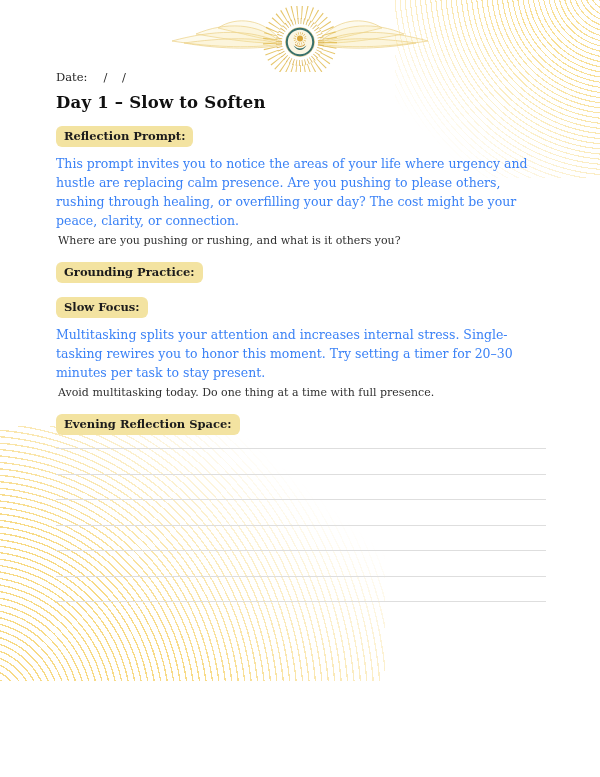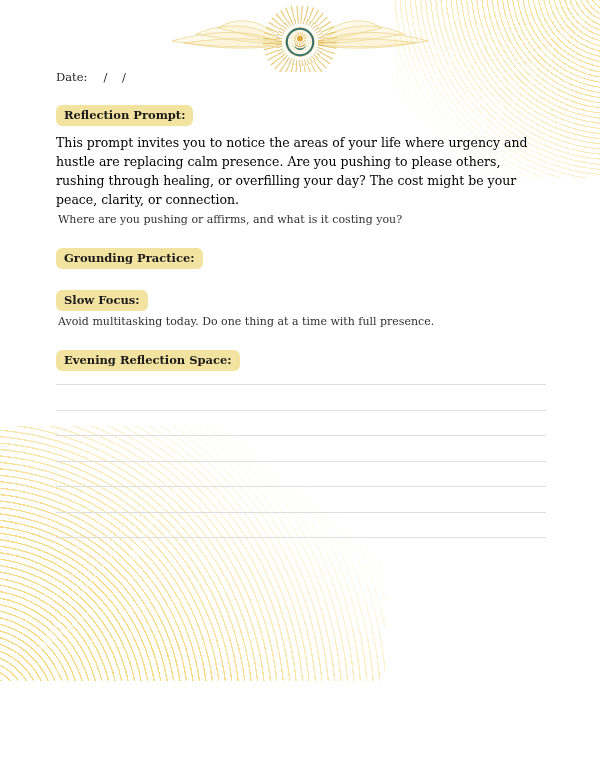--- a/index.html
+++ b/index.html
@@ -23,26 +23,26 @@
     -webkit-mask-image:linear-gradient(40deg,#000 30%,transparent 78%);
             mask-image:linear-gradient(40deg,#000 30%,transparent 78%);
   }
   .ornament { position:absolute; top:6px; left:160px; width:280px; height:66px; z-index:1; }
   .footer-logo { position:absolute; left:272px; top:712px; width:56px; height:56px; z-index:2; }
 
   .content { position:relative; z-index:2; padding:70px 54px 0 56px; }
   .date-row { font-size:11.5px; color:#1d1d1d; }
   .date-value { white-space:pre; margin-left:16px; }
   h1 { font-size:16.5px; margin:9px 0 0; color:#101010; letter-spacing:.2px; font-weight:bold; }
-  section { margin-top:20px; }
+  section { margin-top:13px; }
   .pill {
     display:inline-block; background:#F3E3A1; border-radius:6px;
     padding:3px 8px 4px; font-weight:bold; font-size:11.5px; color:#1c1c1c;
   }
-  p.body  { margin:7px 0 0; font-size:12.5px; line-height:19px; color:#000000; max-width:492px; }
+  p.body  { margin:7px 0 0; font-size:12.5px; line-height:19px; color:#3b82f6; max-width:492px; }
   p.small { margin:3px 0 0 2px; font-size:11px; line-height:15px; color:#303030; }
   p.small:empty { display:none; }
   .question { margin-top:8px; }
   .lines { margin-top:13px; }
   .jline { height:24.5px; border-top:1px solid #DEDEDE; }
 </style>
 </head>
 <body>
 
 <div class="page">
@@ -74,33 +74,35 @@
       </g>
     </svg>
   </div>
 
   <div class="content">
 
     <div class="date-row">
       <span>Date:</span><span class="date-value">/    /</span>
     </div>
 
+    <h1>Day 1 – Slow to Soften</h1>
 
     <section>
       <span class="pill">Reflection Prompt:</span>
       <p class="body">This prompt invites you to notice the areas of your life where urgency and hustle are replacing calm presence. Are you pushing to please others, rushing through healing, or overfilling your day? The cost might be your peace, clarity, or connection.</p>
-      <p class="small">Where are you pushing or affirms, and what is it costing you?</p>
+      <p class="small">Where are you pushing or rushing, and what is it others you?</p>
     </section>
 
     <section>
       <span class="pill">Grounding Practice:</span>
     </section>
 
     <section>
       <span class="pill">Slow Focus:</span>
+      <p class="body">Multitasking splits your attention and increases internal stress. Single-tasking rewires you to honor this moment. Try setting a timer for 20–30 minutes per task to stay present.</p>
       <p class="small">Avoid multitasking today. Do one thing at a time with full presence.</p>
     </section>
 
     <section>
       <span class="pill">Evening Reflection Space:</span>
       
     </section>
 
 
     <div class="lines">

